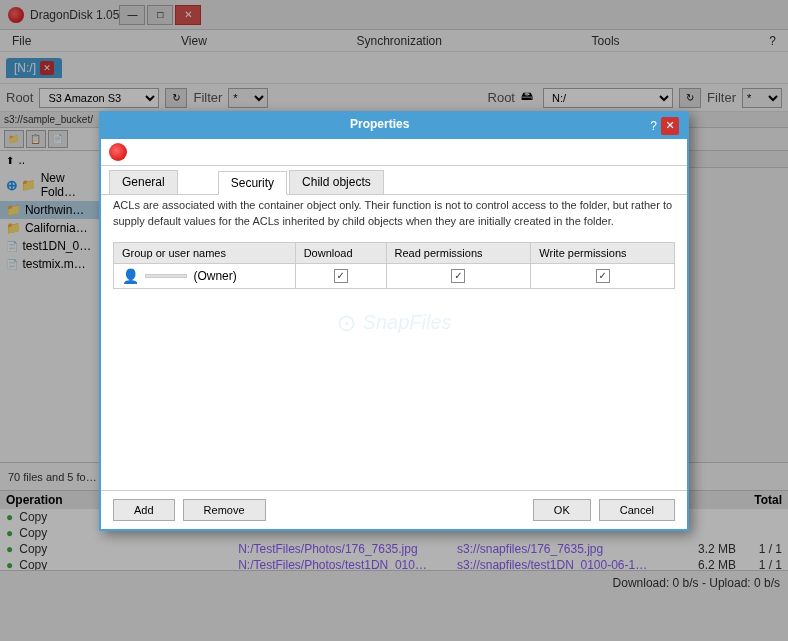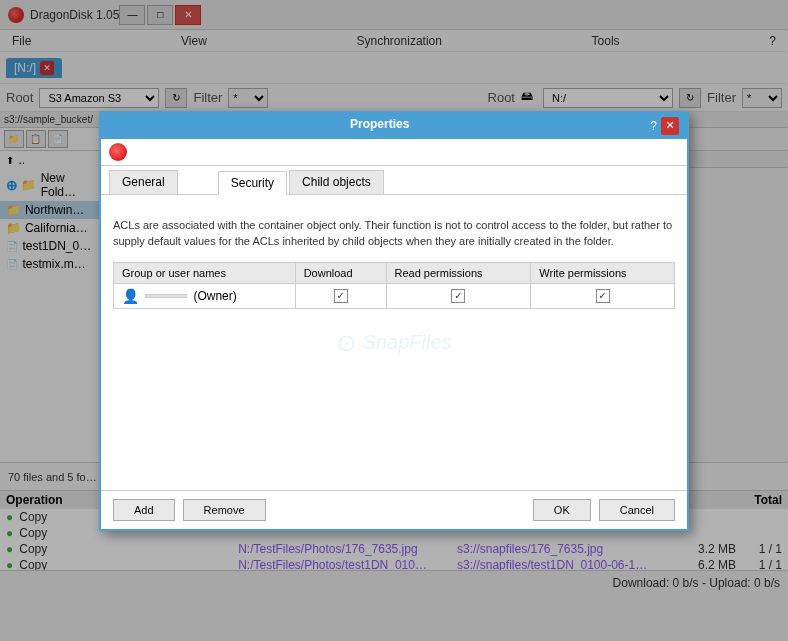--- a/index.html
+++ b/index.html
@@ -314,21 +314,21 @@
     .modal-tab {
       padding: 4px 12px;
       cursor: pointer;
       border: 1px solid #ccc;
       border-bottom: none;
       background: #e8e8e8;
       margin-right: 2px;
       font-size: 12px;
     }
     .modal-tab.active { background: white; border-bottom: 1px solid white; position: relative; top: 1px; margin-left: 38px; }
-    .modal-body { padding: 22px 12px; flex: 1; }
+    .modal-body { padding: 2px 12px; flex: 1; }
     .modal-desc { font-size: 11px; color: #333; margin-bottom: 12px; line-height: 1.5; }
     .permissions-table { width: 100%; border-collapse: collapse; border: 1px solid #ccc; }
     .permissions-table th {
       background: #e8e8e8;
       border: 1px solid #ccc;
       padding: 4px 8px;
       font-size: 11px;
       font-weight: normal;
       text-align: left;
     }

